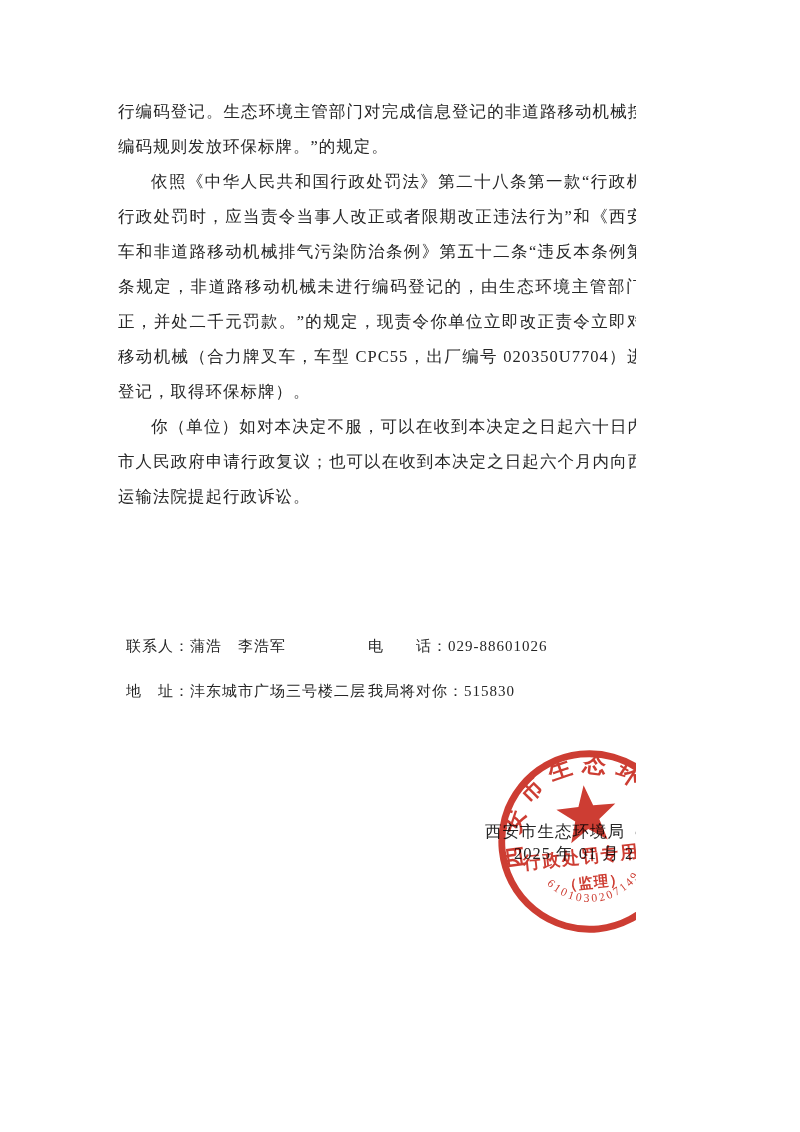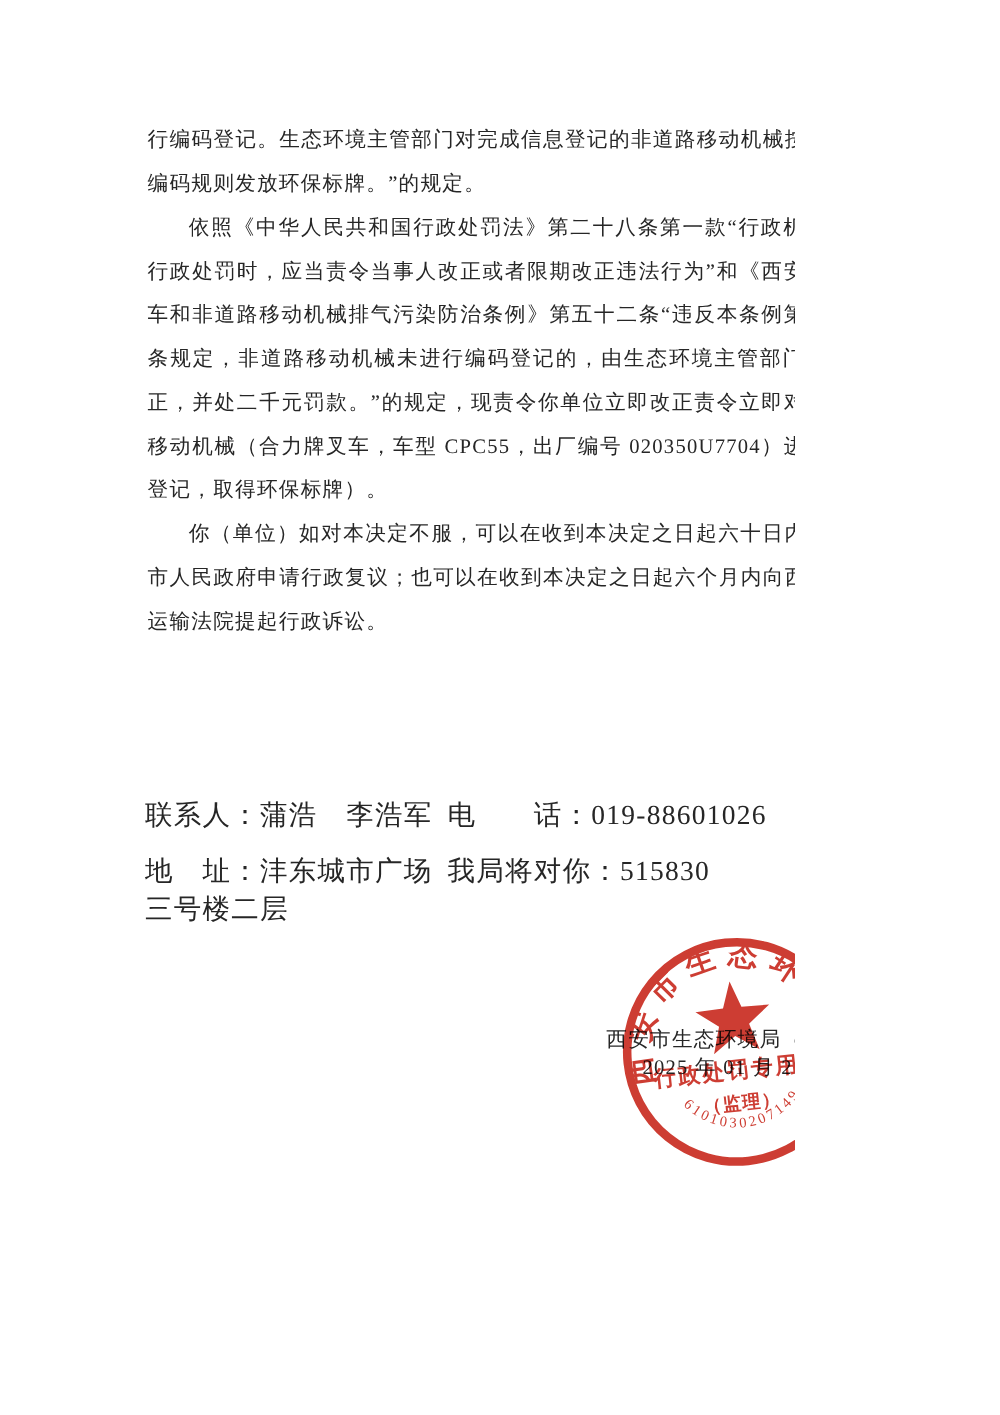--- a/index.html
+++ b/index.html
@@ -22,24 +22,24 @@
     margin: 0;
     font-size: 16.5px;
     line-height: 35px;
     text-align: justify;
     text-justify: inter-character;
     letter-spacing: 1px;
   }
   .doc-par.indent { text-indent: 2em; }
   .contact {
     position: absolute;
-    left: 116px;
+    left: 126px;
     top: 637px;
     width: 574px;
-    font-size: 22px;
+    font-size: 15px;
     letter-spacing: 1px;
   }
   .contact-row { display: flex; height: 20px; margin-bottom: 25px; }
   .contact-col1 { width: 242px; flex: 0 0 242px; }
   .contact-col2 { flex: 1; }
   .signature {
     position: absolute;
     left: 450px;
     top: 821px;
     width: 280px;
@@ -77,21 +77,21 @@
 
   <div class="content">
     <p class="doc-par">行编码登记。生态环境主管部门对完成信息登记的非道路移动机械按照统一编码规则发放环保标牌。”的规定。</p>
     <p class="doc-par indent">依照《中华人民共和国行政处罚法》第二十八条第一款“行政机关实施行政处罚时，应当责令当事人改正或者限期改正违法行为”和《西安市机动车和非道路移动机械排气污染防治条例》第五十二条“违反本条例第三十四条规定，非道路移动机械未进行编码登记的，由生态环境主管部门责令改正，并处二千元罚款。”的规定，现责令你单位立即改正责令立即对非道路移动机械（合力牌叉车，车型 CPC55，出厂编号 020350U7704）进行编码登记，取得环保标牌）。</p>
     <p class="doc-par indent">你（单位）如对本决定不服，可以在收到本决定之日起六十日内向西安市人民政府申请行政复议；也可以在收到本决定之日起六个月内向西安铁路运输法院提起行政诉讼。</p>
   </div>
 
   <div class="contact">
     <div class="contact-row">
       <span class="contact-col1"><span>联系人：</span><span>蒲浩　李浩军</span></span>
-      <span class="contact-col2"><span>电　　话：</span><span>019-88601026</span></span>
+      <span class="contact-col2"><span>电　　话：</span><span>029-88601026</span></span>
     </div>
     <div class="contact-row">
       <span class="contact-col1"><span>地　址：</span><span>沣东城市广场三号楼二层</span></span>
       <span class="contact-col2"><span>我局将对你：</span><span>515830</span></span>
     </div>
   </div>
 
   <div class="signature">
     <div>西安市生态环境局（印章）</div>
     <div class="date-line">2025 年 01 月 21 日</div>

